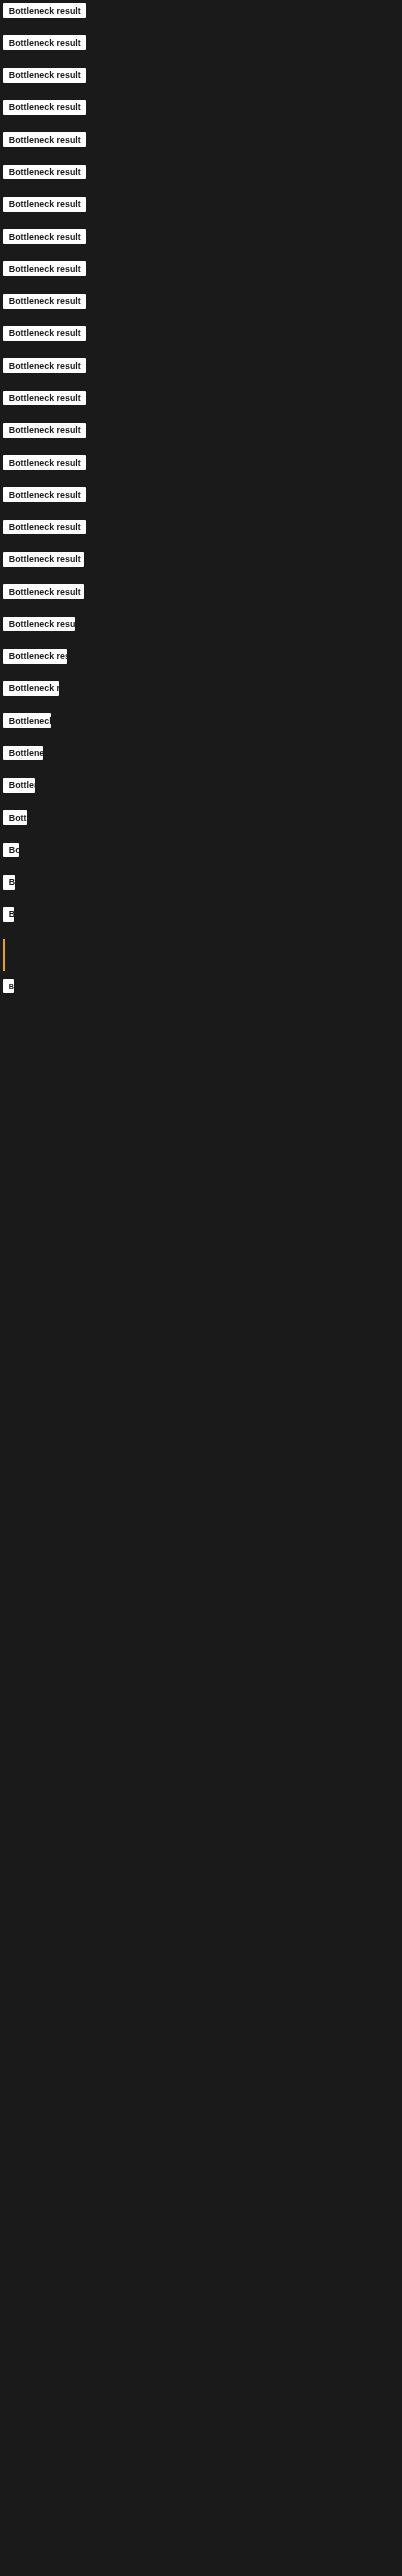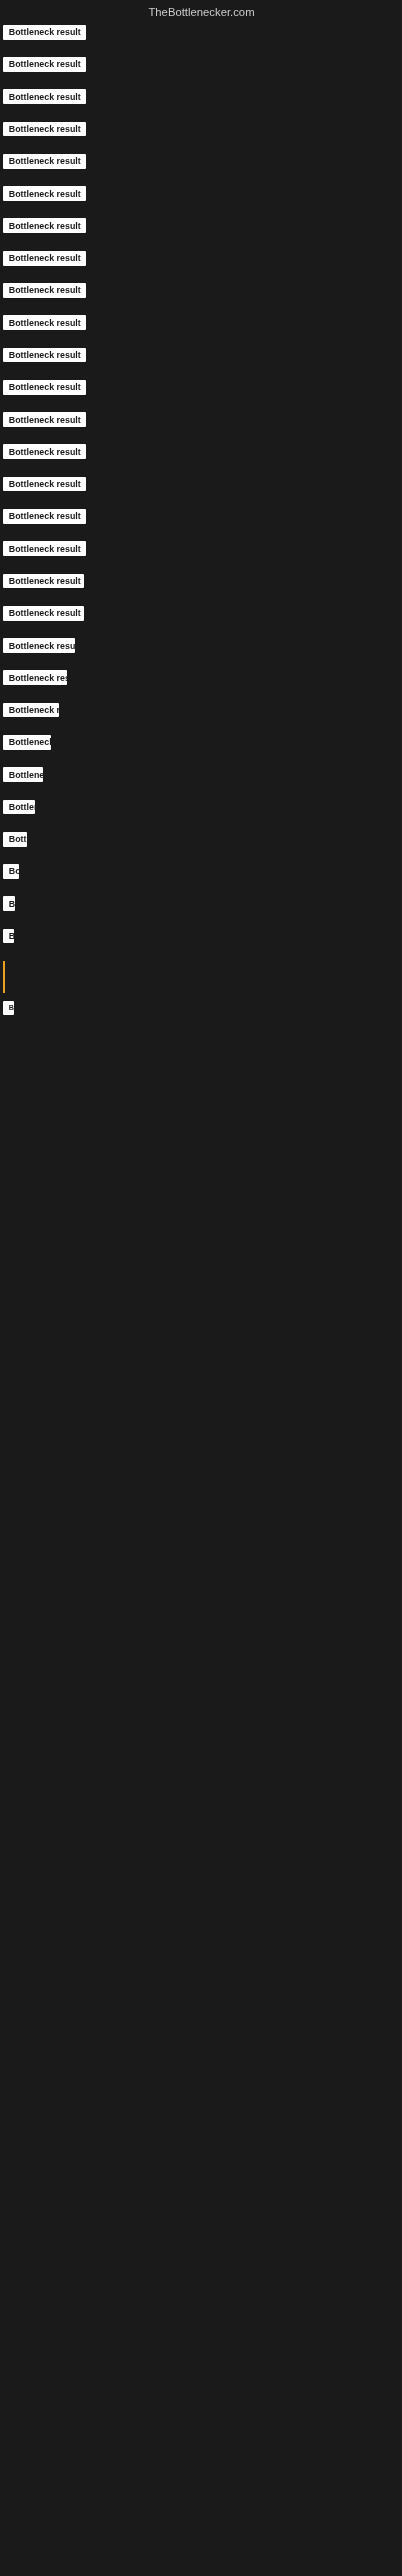--- a/index.html
+++ b/index.html
@@ -67,21 +67,20 @@
       width: 1.6px;
       height: 32px;
       background-color: #e8a020;
       margin: 8px 0 8px 3.2px;
     }
   </style>
 </head>
 <body>
 
 <div>
-  <div class="site-title">TheBottlenecker.com</div>
   <div class="content-area" id="items-container">
   <div class="bottleneck-item item-full"><span class="bottleneck-badge">Bottleneck result</span></div>
       <div class="bottleneck-item item-full"><span class="bottleneck-badge">Bottleneck result</span></div>
       <div class="bottleneck-item item-full"><span class="bottleneck-badge">Bottleneck result</span></div>
       <div class="bottleneck-item item-full"><span class="bottleneck-badge">Bottleneck result</span></div>
       <div class="bottleneck-item item-full"><span class="bottleneck-badge">Bottleneck result</span></div>
       <div class="bottleneck-item item-full"><span class="bottleneck-badge">Bottleneck result</span></div>
       <div class="bottleneck-item item-full"><span class="bottleneck-badge">Bottleneck result</span></div>
       <div class="bottleneck-item item-full"><span class="bottleneck-badge">Bottleneck result</span></div>
       <div class="bottleneck-item item-full"><span class="bottleneck-badge">Bottleneck result</span></div>

